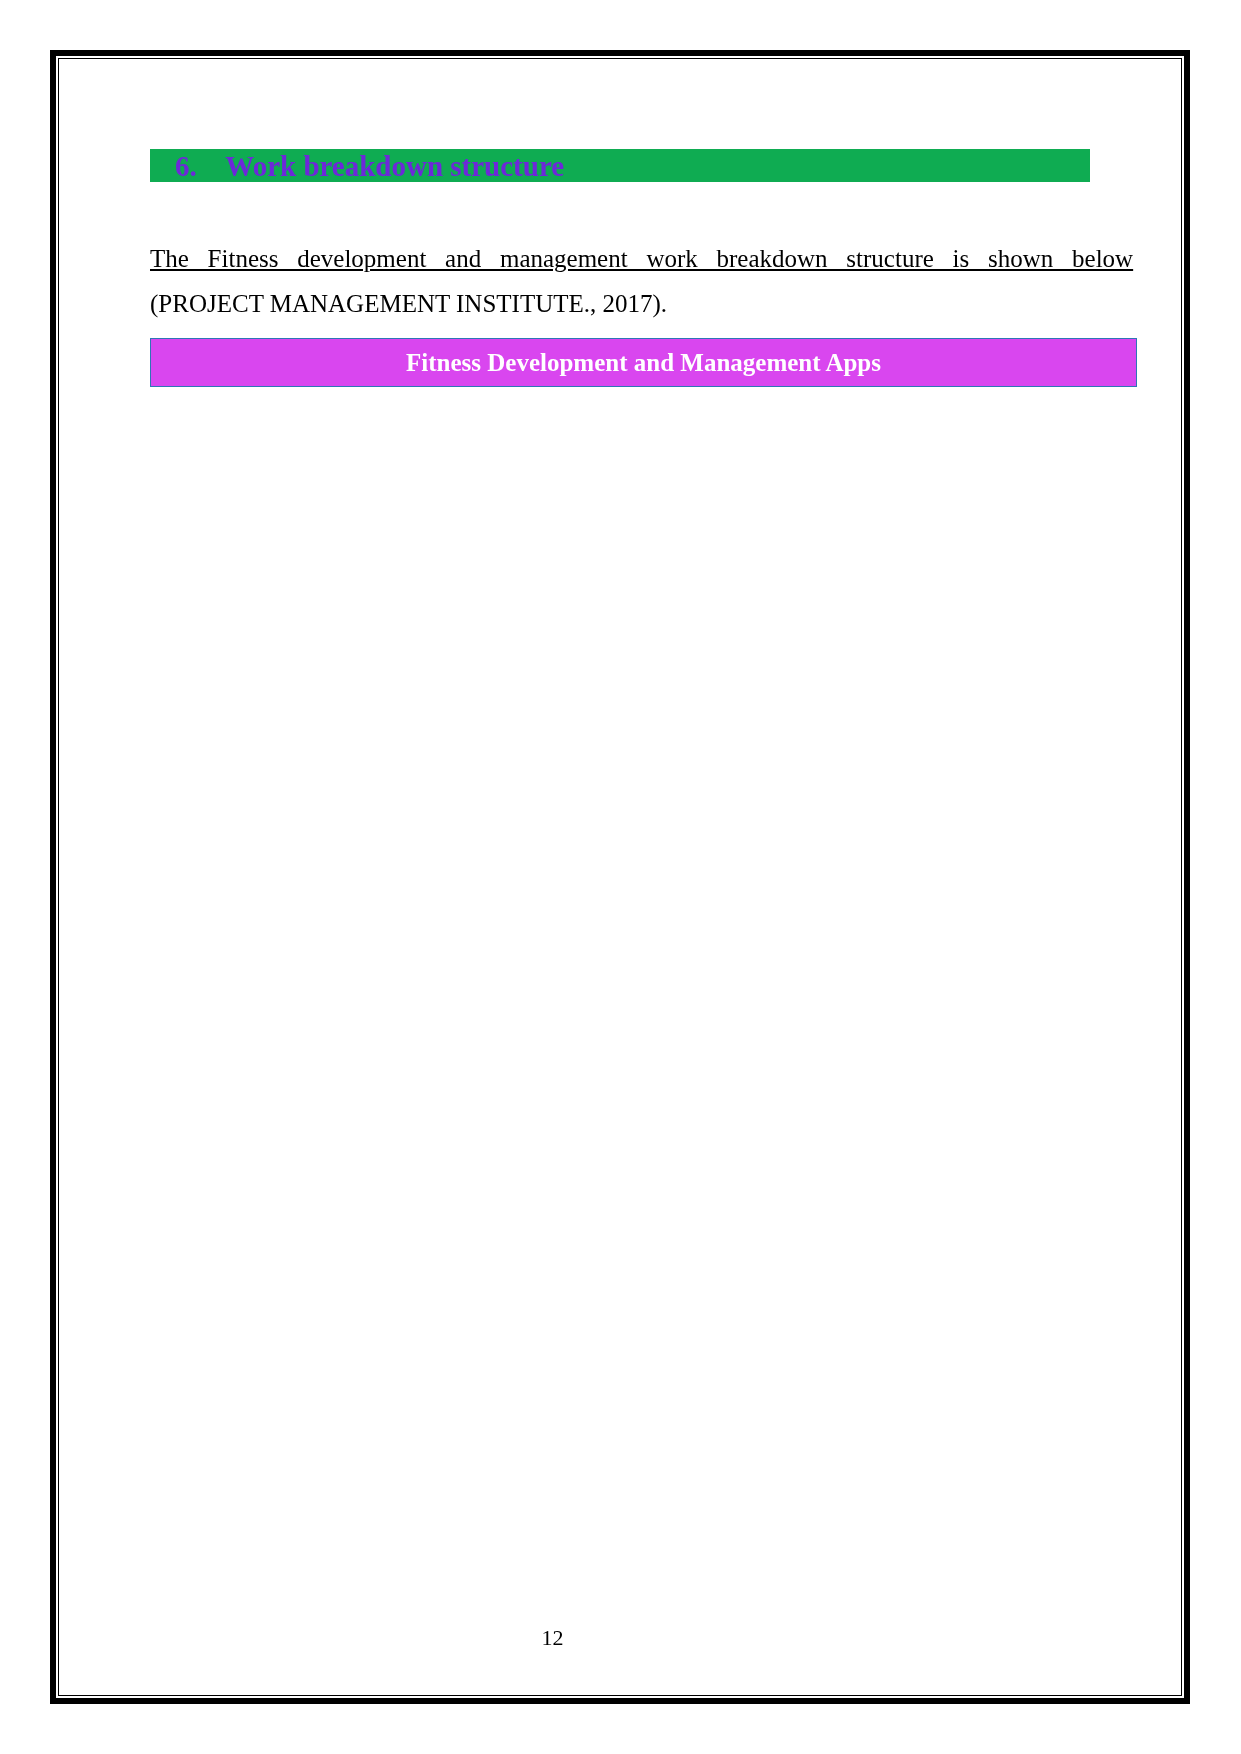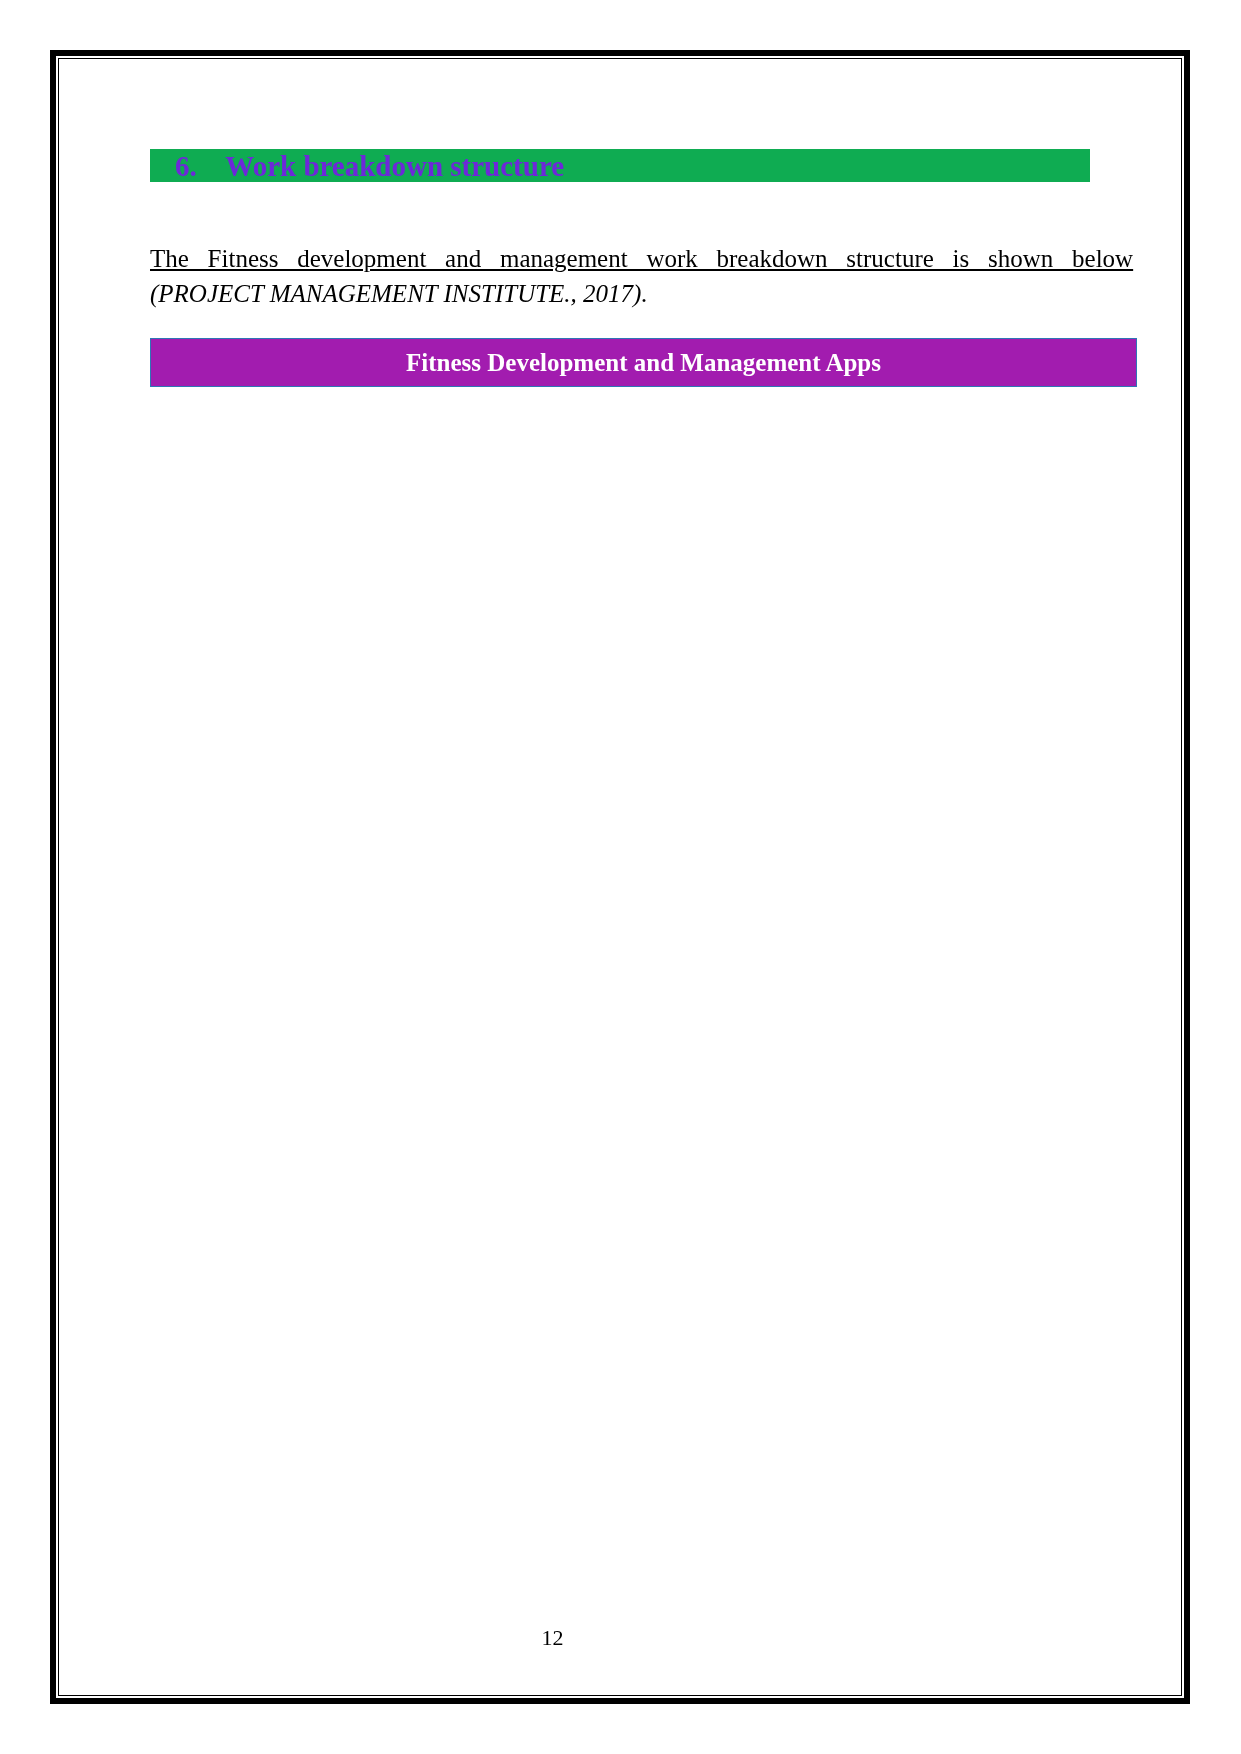--- a/index.html
+++ b/index.html
@@ -8,41 +8,41 @@
   #page{position:relative;width:1241px;height:1754px;background:#fff;}
   #frame{position:absolute;left:50px;top:50px;width:1140px;height:1654px;
          border:6px solid #000;box-sizing:border-box;}
   #frame-inner{position:absolute;left:2px;top:2px;right:2px;bottom:2px;
          border:1px solid #000;box-sizing:border-box;}
   #heading{position:absolute;left:150px;top:149px;width:940px;height:33px;background:#0FAC52;}
   #heading-text{position:absolute;left:151px;top:150px;font:bold 29px "Liberation Serif",serif;
          color:#6d28d9;letter-spacing:0;white-space:pre;line-height:33px;margin-left:24px;}
   .para{position:absolute;font:25px "Liberation Serif",serif;color:#000;white-space:pre;}
   #titlebar{position:absolute;left:150px;top:338px;width:987px;height:49px;
-         background:#a21caf;border:1px solid #2E75B6;box-sizing:border-box;}
+         background:#d946ef;border:1px solid #2E75B6;box-sizing:border-box;}
   #titlebar-text{position:absolute;left:0;top:0;width:100%;height:100%;
          display:flex;align-items:center;justify-content:center;
          font:bold 25px "Liberation Serif",serif;color:#FFFFFF;}
   #pageno{position:absolute;left:0;top:1625px;width:1041px;text-align:center;
          font:22px "Liberation Serif",serif;color:#000;margin-left:32px;}
   svg#diagram{position:absolute;left:0;top:0;width:1241px;height:1754px;}
 </style>
 </head>
 <body>
 
 <div id="page">
   <div id="frame">
     <div id="frame-inner"></div>
   </div>
 
   <div id="heading"></div>
   <div id="heading-text">6.&nbsp;&nbsp;&nbsp; Work breakdown structure</div>
 
   <div class="para" style="left:150px;top:245px;text-decoration:underline;">The   Fitness   development   and   management   work   breakdown   structure   is   shown   below</div>
-  <div class="para" style="left:150px;top:280px;font-style:italic;">(PROJECT MANAGEMENT INSTITUTE., 2017).</div>
+  <div class="para" style="left:150px;top:290px;">(PROJECT MANAGEMENT INSTITUTE., 2017).</div>
 
   <div id="titlebar">
     <div id="titlebar-text">Fitness Development and Management Apps</div>
   </div>
 
   <svg id="diagram"></svg>
 
   <div id="nodes-layer"></div>
 
   <div id="pageno">12</div>

